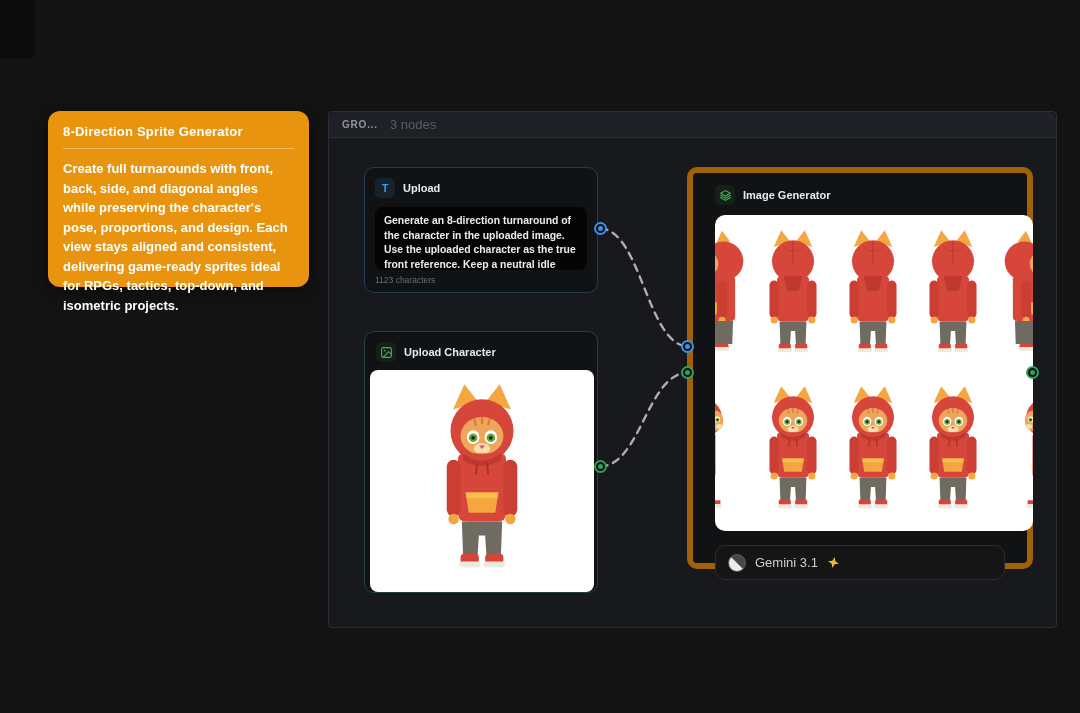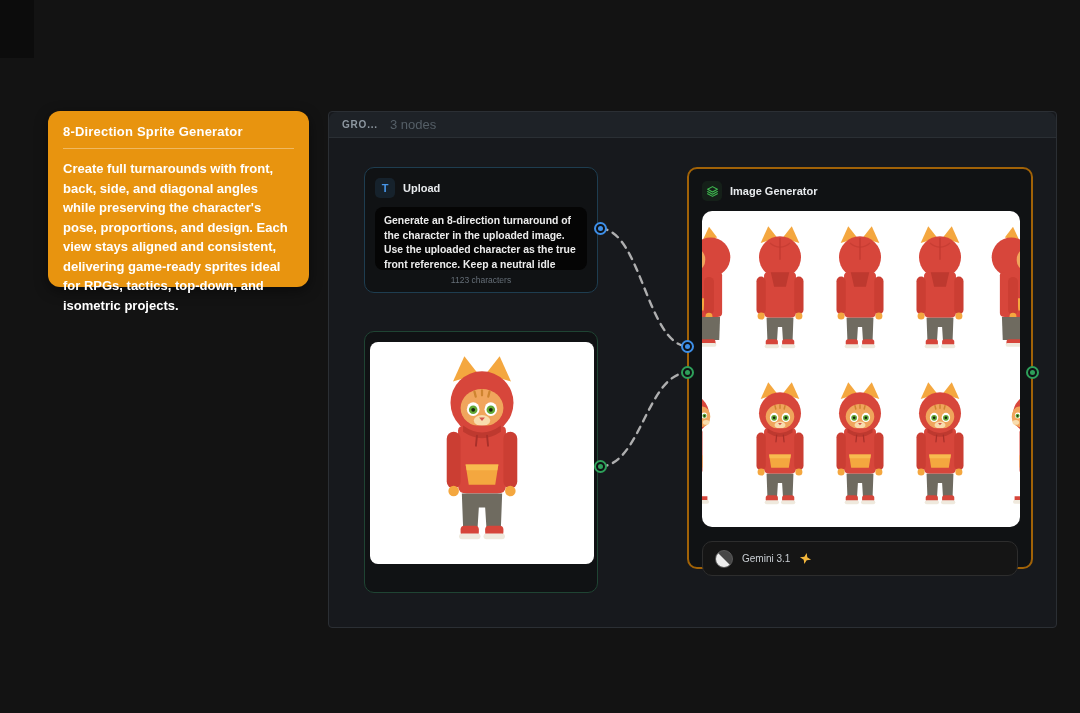--- a/index.html
+++ b/index.html
@@ -39,44 +39,44 @@
   .node-head { display:flex; align-items:center; gap:8px; }
   .node-title { font-size:11px; font-weight:bold; color:#e8ebee; }
   .nicon { width:20px; height:20px; border-radius:5px; display:flex; align-items:center; justify-content:center; flex:0 0 auto; }
 
   .prompt-node { left:35px; top:55px; width:234px; height:126px; border:1px solid #1e3d50; padding:10px; }
   .icon-t { background:#16222c; color:#4796e8; font-size:11px; font-weight:bold; }
   .prompt-text {
     margin-top:9px; background:#050505; border-radius:8px; padding:7px 9px;
     font-size:10.4px; line-height:1.4; font-weight:600; color:#ececec; height:63px; overflow:hidden;
   }
-  .char-count { margin-top:5px; text-align:center; font-size:8.5px; color:#656e77; }
+  .char-count { margin-top:5px; text-align:left; font-size:8.5px; color:#656e77; }
 
   .upload-node { left:35px; top:219px; width:234px; height:262px; border:1px solid #1f4433; padding:10px 5px 5px; }
   .upload-node .node-head { padding:0 6px; margin-bottom:8px; }
   .green-icon { background:#152019; }
   .image-frame { background:#ffffff; border-radius:8px; overflow:hidden; position:relative; }
   .upload-frame { width:224px; height:222px; margin:0 auto; display:flex; align-items:flex-start; justify-content:center; }
 
-  .generator-node { left:358px; top:55px; width:346px; height:402px; border:2px solid #a16207; padding:12px 13px; }
+  .generator-node { left:358px; top:55px; width:346px; height:402px; border:6px solid #a16207; padding:12px 22px; }
   .generator-node .node-head { margin-bottom:10px; }
   .gen-frame { width:318px; height:316px; border-radius:10px; }
   .sprite { position:absolute; }
   .flip { transform:scaleX(-1); }
 
   .model-badge {
     margin-top:14px; height:35px; border:1px solid #2d2d2d; border-radius:10px;
     background:#151515; display:flex; align-items:center; gap:9px; padding:0 12px;
   }
   .gemini-logo {
     width:18px; height:18px; border-radius:50%;
     background:linear-gradient(45deg,#ededed 49.9%,#474747 50.1%);
     border:1px solid #5a5a5a; flex:0 0 auto;
   }
-  .model-label { font-size:10px; color:#c9ced3; }
+  .model-label { font-size:13px; color:#c9ced3; }
 
   
   .port {
     position:absolute; width:13px; height:13px; border-radius:50%;
     background:#0e1013; display:flex; align-items:center; justify-content:center;
   }
   .port i { display:block; width:5px; height:5px; border-radius:50%; }
   .port-blue { border:2px solid #3e8fe8; } .port-blue i { background:#3e8fe8; }
   .port-green { border:2px solid #2ea05a; } .port-green i { background:#2ea05a; }
 </style>
@@ -175,20 +175,30 @@
   <div class="node prompt-node">
     <div class="node-head">
       <span class="nicon icon-t">T</span>
       <span class="node-title">Upload</span>
     </div>
     <div class="prompt-text">Generate an 8-direction turnaround of the character in the uploaded image. Use the uploaded character as the true front reference. Keep a neutral idle pose with the same arm</div>
     <div class="char-count">1123 characters</div>
   </div>
 
   <div class="node upload-node">
+    <div class="node-head">
+      <span class="nicon green-icon">
+        <svg width="13" height="13" viewBox="0 0 24 24" fill="none" stroke="#3fb950" stroke-width="2" stroke-linecap="round" stroke-linejoin="round">
+          <rect x="3" y="3" width="18" height="18" rx="3"></rect>
+          <circle cx="8.5" cy="8.5" r="1.6" fill="#3fb950" stroke="none"></circle>
+          <path d="M21 15.5 L16 10.5 L6 20.5"></path>
+        </svg>
+      </span>
+      <span class="node-title">Upload Character</span>
+    </div>
     <div class="image-frame upload-frame">
       <svg class="sprite-upload" width="126" height="202" viewBox="0 0 100 160" style="margin-top:9px">
         <use href="#cat-front"></use>
       </svg>
     </div>
   </div>
 
   <div class="node generator-node">
     <div class="node-head">
       <span class="nicon green-icon">

